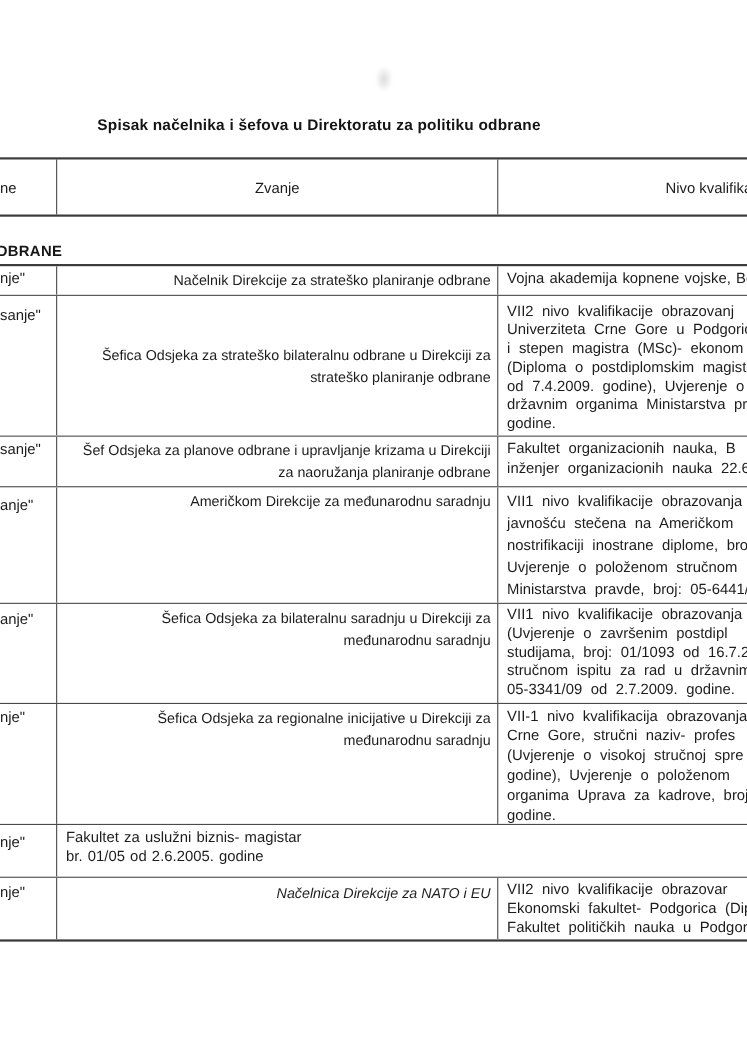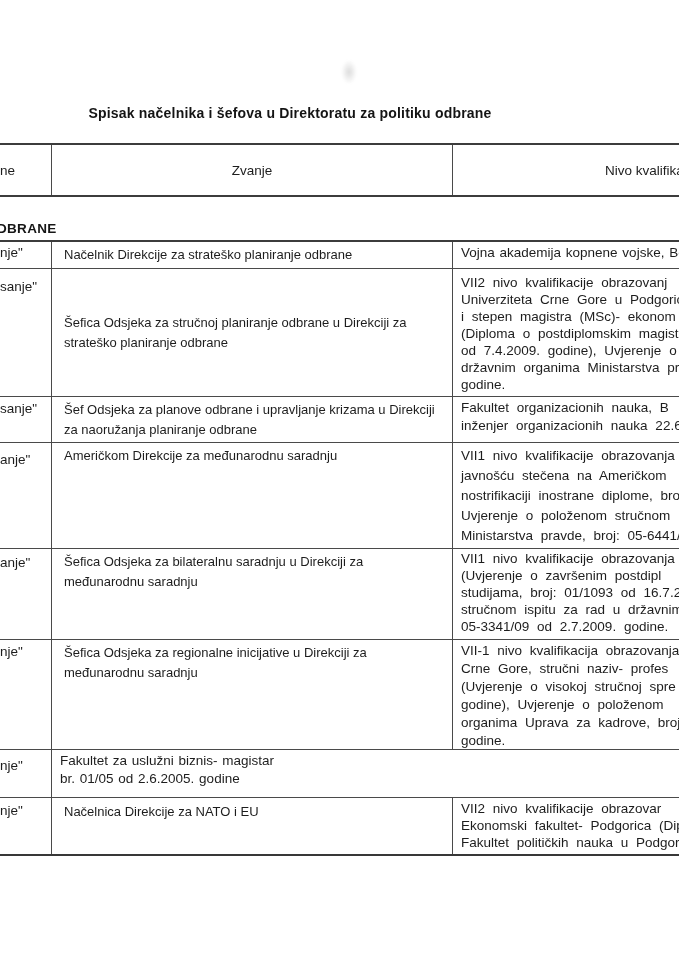--- a/index.html
+++ b/index.html
@@ -39,31 +39,31 @@
   .tbl{
     position:absolute;left:-20px;top:240px;width:800px;
     border-top:2px solid #3c3c3c;border-bottom:2px solid #383838;
     box-sizing:border-box;
   }
   .row{display:flex;box-sizing:border-box;border-bottom:1.5px solid #4a4a4a;overflow:hidden;}
   .row:last-child{border-bottom:none;}
   .c1{flex:0 0 72px;box-sizing:border-box;border-right:1.5px solid #4a4a4a;
       padding-left:20px;color:#1d1d1d;}
   .c2{flex:0 0 401px;box-sizing:border-box;border-right:1.5px solid #4a4a4a;
-      padding:3px 6px 0 12px;line-height:20px;font-size:13px;color:#1d1d1d;}
+      padding:3px 6px 0 12px;line-height:20px;font-size:13px;color:#1d1d1d;text-align:right;}
   .c3{flex:1;box-sizing:border-box;padding:2px 0 0 8px;line-height:18px;
       overflow:hidden;color:#1d1d1d;}
   .ln{white-space:nowrap;word-spacing:4px;}
   .r1{height:27px;}  .r2{height:128px;} .r3{height:46px;} .r4{height:106px;}
   .r5{height:91px;}  .r6{height:110px;} .r7{height:48px;} .r8{height:56px;}
   .r1 .c1{padding-top:3px;}  .r2 .c1{padding-top:10px;} .r3 .c1{padding-top:4px;}
   .r4 .c1{padding-top:9px;}  .r5 .c1{padding-top:6px;}  .r6 .c1{padding-top:4px;}
   .r7 .c1{padding-top:8px;}  .r8 .c1{padding-top:5px;}
   .r2 .c2{display:flex;align-items:center;padding-top:0;}
-  .r7 .c2{padding-top:6px;}  .r8 .c2{padding-top:4px;}
+  .r7 .c2{padding-top:6px;}  .r8 .c2{padding-top:4px;font-style:italic;}
   .r2 .c3{line-height:17px;padding-top:5px;}
   .r4 .c3{line-height:20px;padding-top:3px;}
   .r5 .c3{line-height:17px;padding-top:1px;}
   .r8 .c3{line-height:17px;}
   .r1 .ln,.r7 .ln{word-spacing:1px;}
 </style>
 </head>
 <body>
 
 <div class="page">
@@ -85,21 +85,21 @@
       <div class="c1">nje"</div>
       <div class="c2">Načelnik Direkcije za strateško planiranje odbrane</div>
       <div class="c3">
         <div class="ln">Vojna akademija kopnene vojske, Be</div>
       </div>
     </div>
 
     <div class="row r2">
       <div class="c1">sanje"</div>
       <div class="c2">
-          <span>Šefica Odsjeka za stručnoj planiranje odbrane u Direkciji za strateško planiranje odbrane</span>
+          <span>Šefica Odsjeka za strateško bilateralnu odbrane u Direkciji za strateško planiranje odbrane</span>
         </div>
       <div class="c3">
         <div class="ln">VII2 nivo kvalifikacije obrazovanj</div>
         <div class="ln">Univerziteta Crne Gore u Podgorici (</div>
         <div class="ln">i stepen magistra (MSc)- ekonom</div>
         <div class="ln">(Diploma o postdiplomskim magista</div>
         <div class="ln">od 7.4.2009. godine), Uvjerenje o</div>
         <div class="ln">državnim organima Ministarstva pr</div>
         <div class="ln">godine.</div>
       </div>

